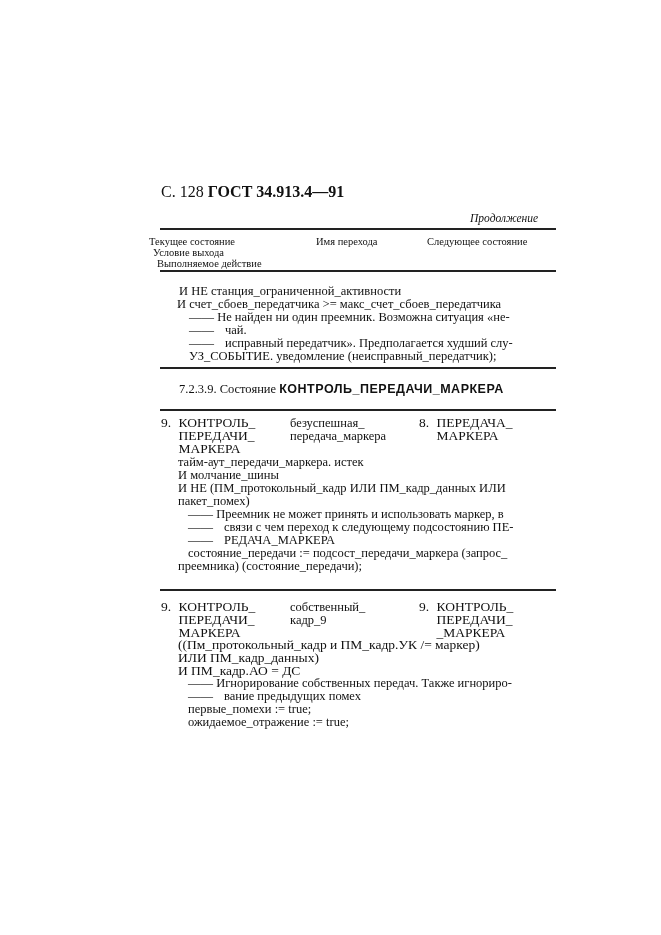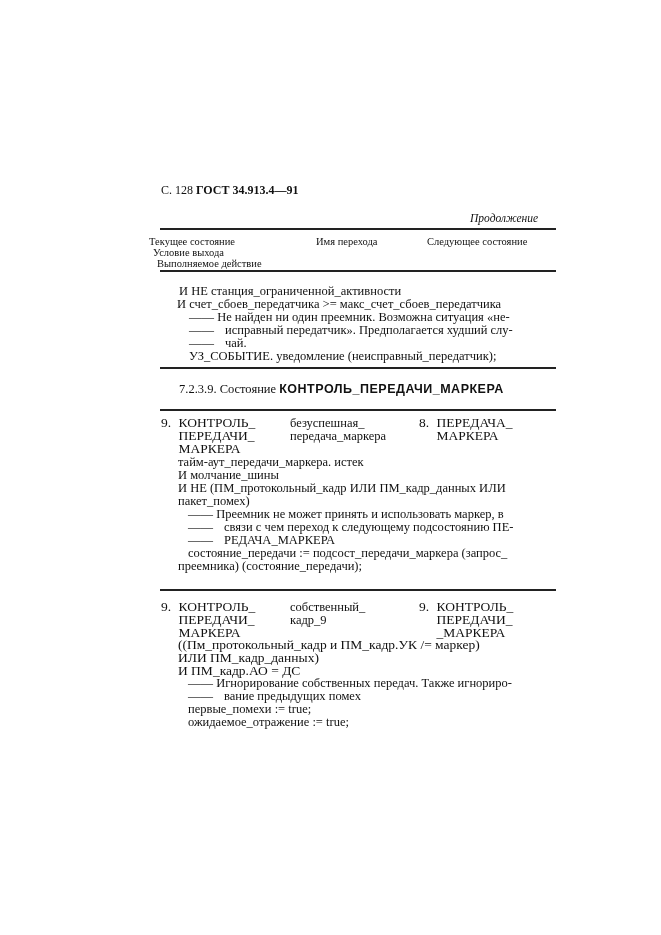--- a/index.html
+++ b/index.html
@@ -1,19 +1,19 @@
 <!DOCTYPE html>
 <html><head>
 <meta charset="utf-8">
 <style>
   html, body { margin: 0; padding: 0; background: #ffffff; }
   body { width: 661px; height: 935px; position: relative; overflow: hidden;
          font-family: "Liberation Serif", "DejaVu Serif", serif; color: #111; }
   .abs { position: absolute; white-space: nowrap; }
-  .hdr { left: 161px; top: 183px; font-size: 12px; font-weight: bold; }
+  .hdr { left: 161px; top: 183px; font-size: 16px; font-weight: bold; }
   .hdr .c { font-weight: normal; }
   .cont { left: 470px; top: 212px; font-size: 11.5px; font-style: italic; }
   .rule { position: absolute; height: 1.5px; background: #222; }
   .colh { font-size: 10.5px; line-height: 11px; }
   .t { font-size: 12.5px; line-height: 13px; }
   .sec { font-size: 12.5px; }
   .sec b { font-family: "Liberation Sans", "DejaVu Sans", sans-serif; letter-spacing: 0.5px; font-size: 12.5px; }
   .st { font-size: 13.5px; line-height: 13px; }
   .dash { display: inline-block; width: 26px; }
   .right { text-align: left; }
@@ -36,22 +36,22 @@
 </div>
 <div class="abs colh" style="left:316px; top:236px;">Имя перехода</div>
 <div class="abs colh" style="left:427px; top:236px;text-align:right;">Следующее состояние</div>
 
 <div class="rule" style="left:160px; top:270px; width:396px;"></div>
 
 <div class="abs t" style="left:179px; top:285px;">
   <div>И НЕ станция_ограниченной_активности</div>
   <div style="margin-left:-2px;">И счет_сбоев_передатчика &gt;= макс_счет_сбоев_передатчика</div>
   <div style="padding-left:10px;">—— Не найден ни один преемник.  Возможна ситуация «не-</div>
+  <div style="padding-left:10px;"><span class="dash">——</span><span style="padding-left:10px;">чай.</span></div>
   <div style="padding-left:10px;"><span class="dash">——</span><span style="padding-left:10px;">исправный передатчик». Предполагается худший слу-</span></div>
-  <div style="padding-left:10px;"><span class="dash">——</span><span style="padding-left:10px;">чай.</span></div>
   <div style="padding-left:10px;">УЗ_СОБЫТИЕ. уведомление (неисправный_передатчик);</div>
 </div>
 
 <div class="rule" style="left:160px; top:367px; width:396px;"></div>
 
 <div class="abs sec" style="left:179px; top:382px;">
   <span>7.2.3.9.</span>
   <span>Состояние</span>
   <b>КОНТРОЛЬ_ПЕРЕДАЧИ_МАРКЕРА</b>
 </div>

